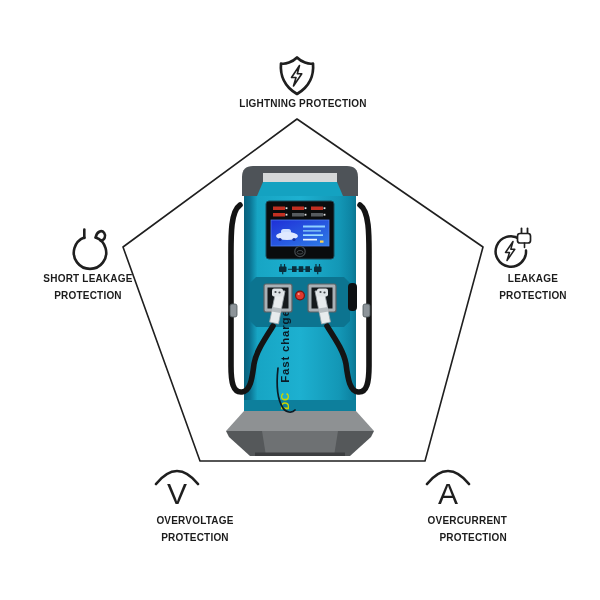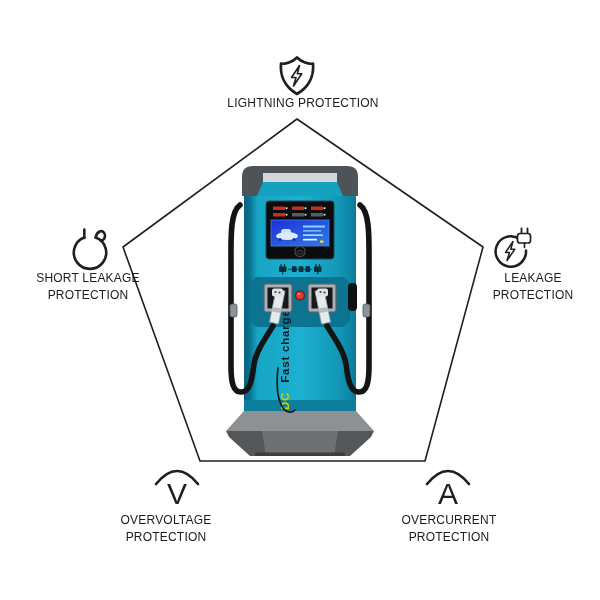--- a/index.html
+++ b/index.html
@@ -2,21 +2,21 @@
 <html><head>
 <meta charset="utf-8">
 <style>
   html,body{margin:0;padding:0;background:#fff;}
   #stage{
     position:relative;width:600px;height:600px;background:#ffffff;
     font-family:"Liberation Sans",sans-serif;overflow:hidden;
   }
   #diagram-svg{position:absolute;left:0;top:0;}
   .feat-label{
-    position:absolute;text-align:center;font-size:12px;font-weight:normal;
+    position:absolute;text-align:center;font-size:10px;font-weight:bold;
     color:#1c1c1c;letter-spacing:.2px;line-height:17px;
   }
 </style>
 </head>
 <body>
 
 <div id="stage">
 
   <svg id="diagram-svg" width="600" height="600" viewBox="0 0 600 600">
 
@@ -193,23 +193,23 @@
   <div class="feat-label" style="left:18px;top:270px;width:140px;">
     <div>SHORT LEAKAGE</div>
     <div>PROTECTION</div>
   </div>
 
   <div class="feat-label" style="left:463px;top:270px;width:140px;">
     <div>LEAKAGE</div>
     <div>PROTECTION</div>
   </div>
 
-  <div class="feat-label" style="left:96px;top:512px;width:140px;">
+  <div class="feat-label" style="left:125px;top:512px;width:140px;">
     <div>OVERVOLTAGE</div>
     <div>PROTECTION</div>
   </div>
 
-  <div class="feat-label" style="left:379px;top:512px;width:140px;">
+  <div class="feat-label" style="left:367px;top:512px;width:140px;text-align:right;">
     <div>OVERCURRENT</div>
     <div>PROTECTION</div>
   </div>
 
 </div>
 
 </body></html>

